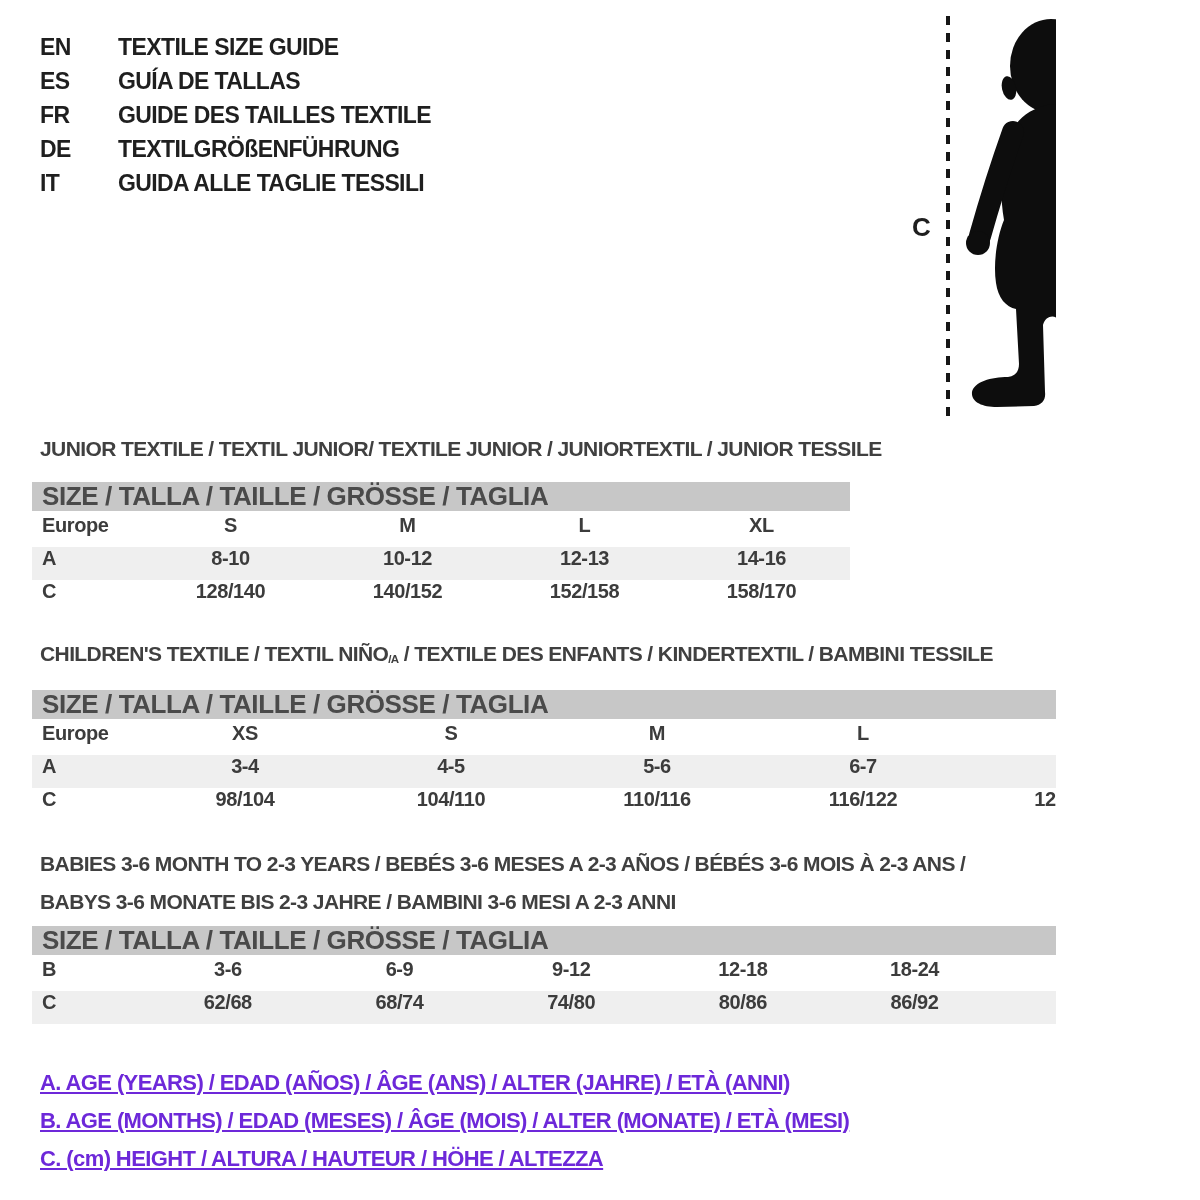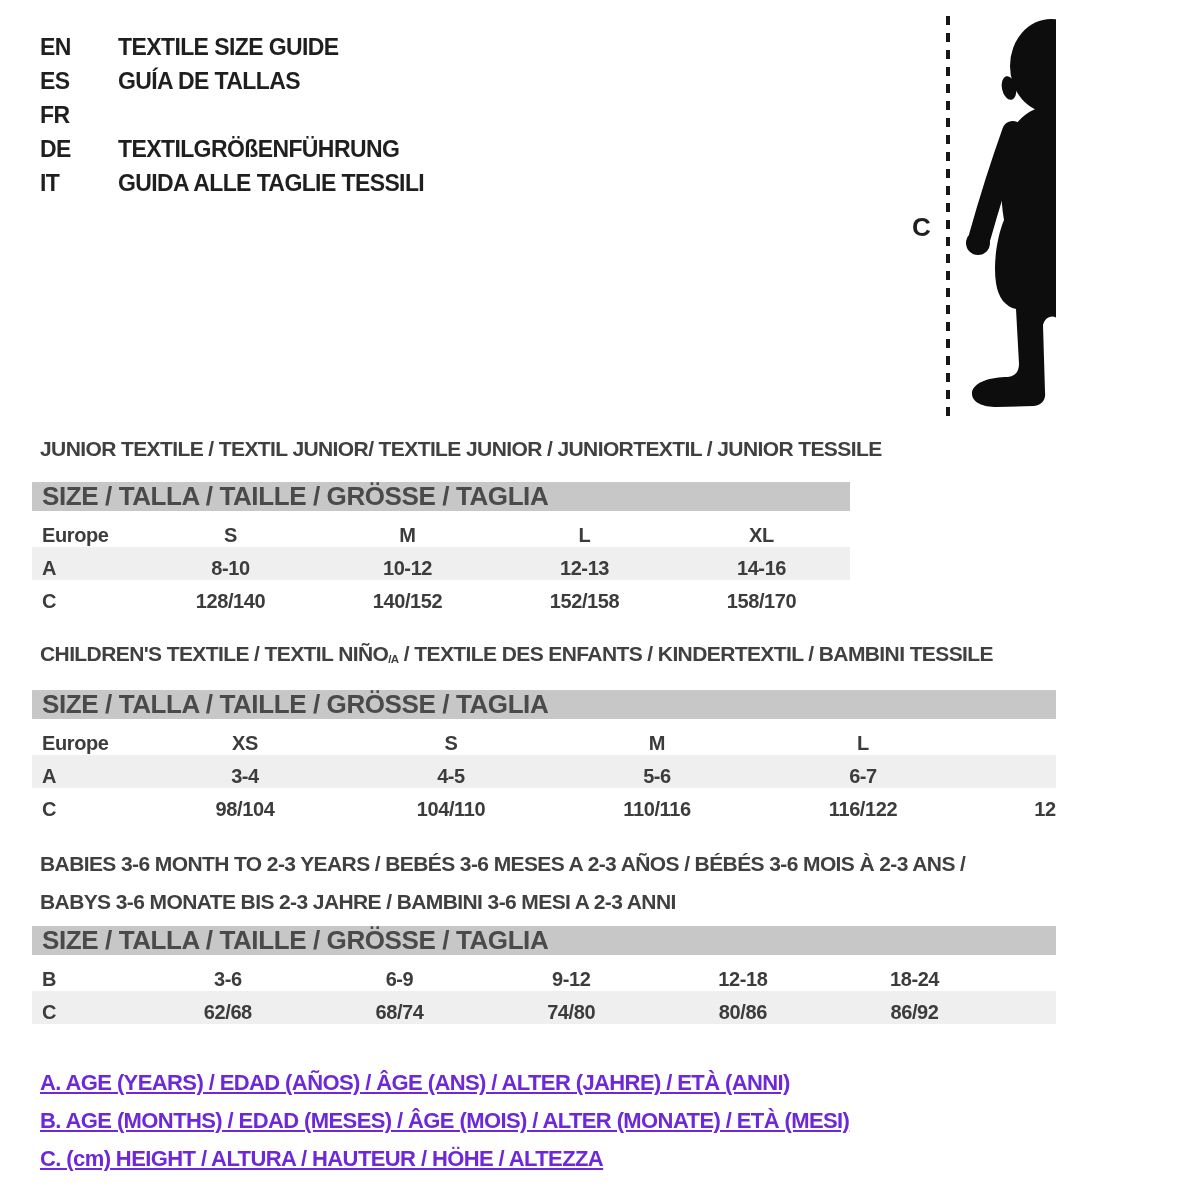--- a/index.html
+++ b/index.html
@@ -24,21 +24,21 @@
   #junior-heading{left:40px;top:437px;}
   #children-heading{left:40px;top:642px;}
   #babies-heading{left:40px;top:845px;line-height:38px;white-space:normal;width:940px;}
   .sub{font-size:0.55em;vertical-align:-2px;}
   
   .size-table{position:absolute;font-size:20px;letter-spacing:-0.4px;color:#3c3c3c;}
   #junior-table{left:32px;top:482px;width:818px;}
   #children-table{left:32px;top:690px;width:1140px;}
   #babies-table{left:32px;top:926px;width:1140px;}
   .thead{height:29px;line-height:29px;background:#c7c7c7;color:#4a4a4a;padding-left:10px;margin-bottom:3px;font-size:26px;}
-  .trow{display:flex;height:33px;align-items:flex-end;}
+  .trow{display:flex;height:33px;align-items:flex-start;}
   .trow.shade{background:#efefef;}
   .tlabel{width:110px;padding-left:10px;box-sizing:border-box;flex:0 0 auto;text-align:left;}
   .tcell{flex:1 1 0;text-align:center;}
   
   .legend{position:absolute;left:40px;top:1064px;font-size:22px;letter-spacing:-0.6px;line-height:38px;color:#6d28d9;text-decoration:underline;}
 </style>
 </head>
 <body>
 
 <div class="page">
@@ -47,20 +47,21 @@
     <div class="lang-row">
       <span class="lang-code">EN</span>
       <span class="lang-title">TEXTILE SIZE GUIDE</span>
     </div>
     <div class="lang-row">
       <span class="lang-code">ES</span>
       <span class="lang-title">GUÍA DE TALLAS</span>
     </div>
     <div class="lang-row">
       <span class="lang-code">FR</span>
+      <span class="lang-title">GUIDE DES TAILLES TEXTILE</span>
     </div>
     <div class="lang-row">
       <span class="lang-code">DE</span>
       <span class="lang-title">TEXTILGRÖßENFÜHRUNG</span>
     </div>
     <div class="lang-row">
       <span class="lang-code">IT</span>
       <span class="lang-title">GUIDA ALLE TAGLIE TESSILI</span>
     </div>
   </div>

